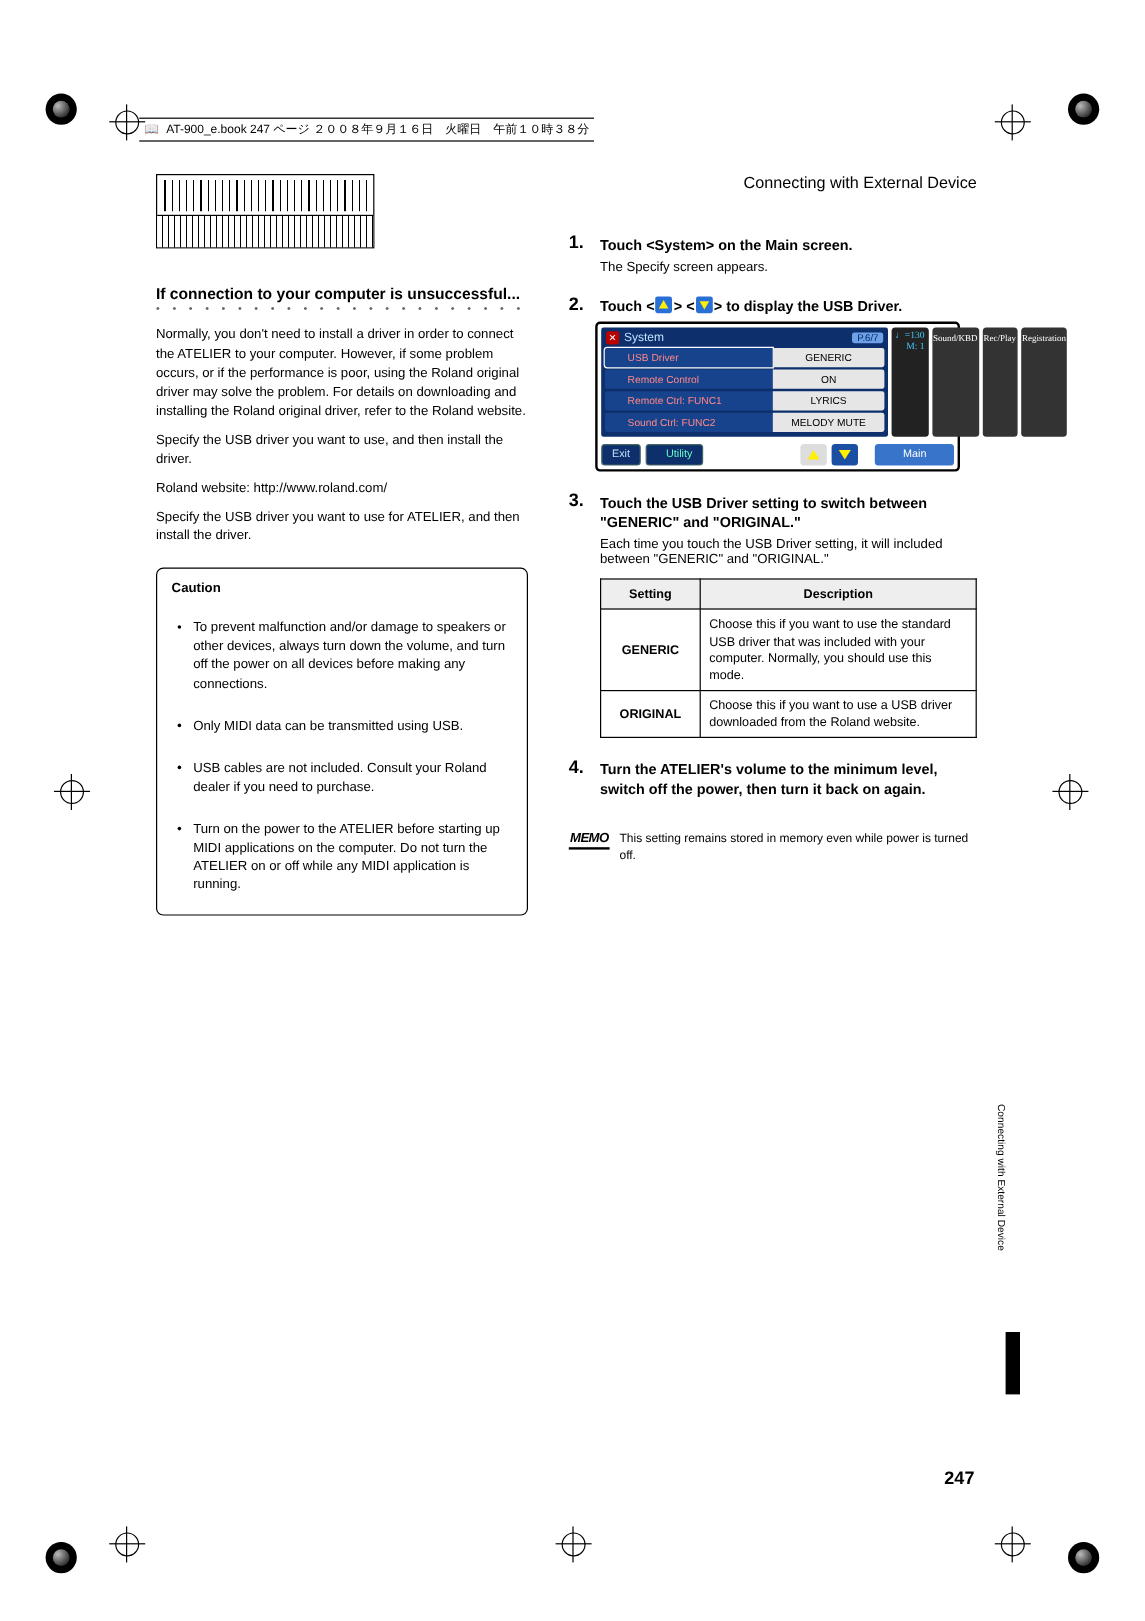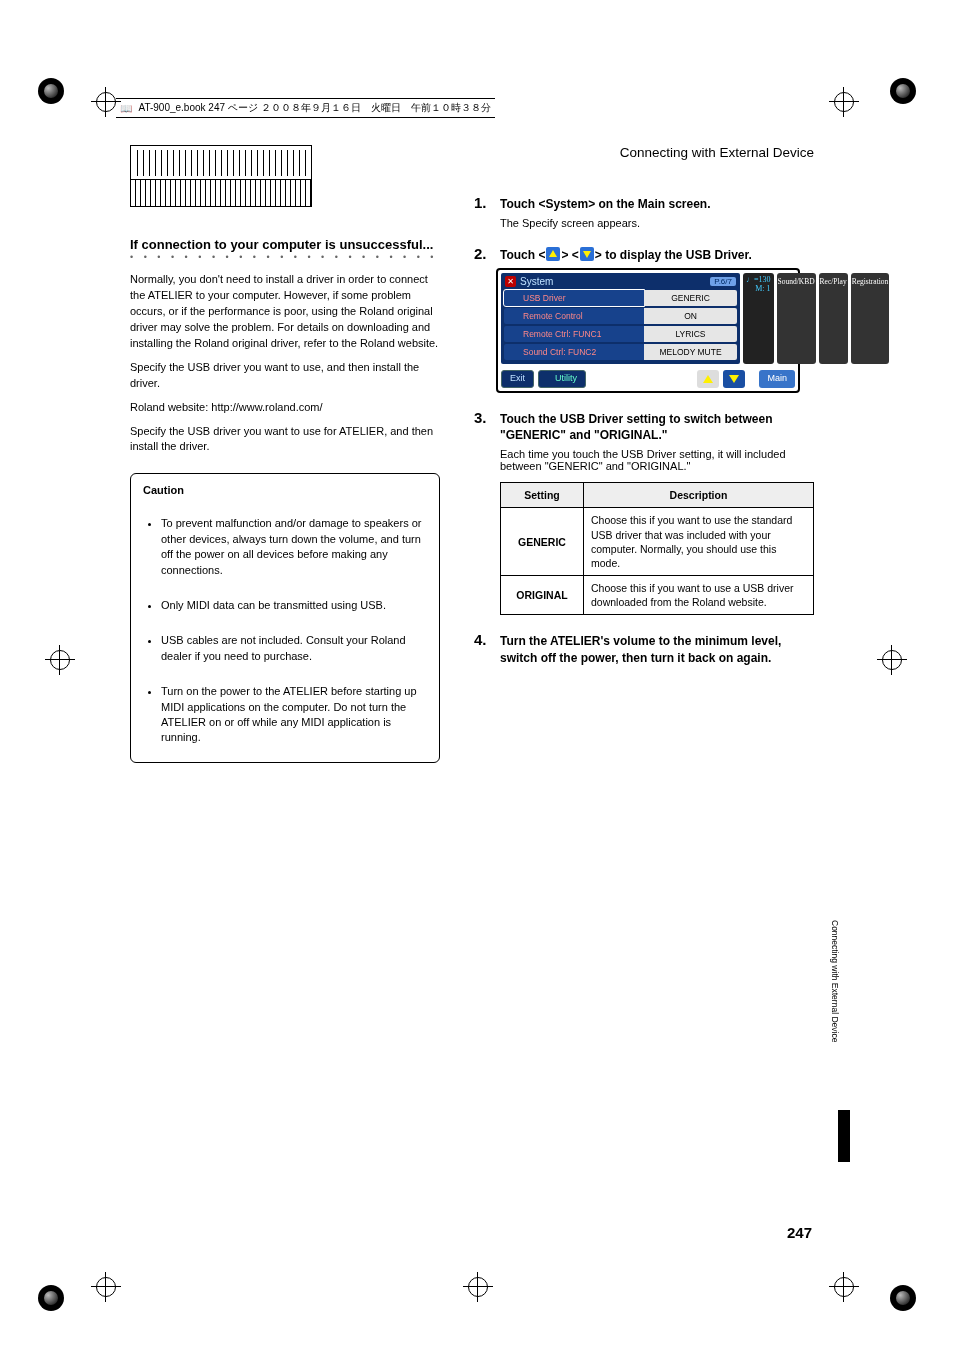--- a/index.html
+++ b/index.html
@@ -146,21 +146,21 @@
 .ss-row .val { flex:1; background:#e6e6e6; color:#000; text-align:center; padding:3px 0; border-radius:0 2px 2px 0; font-size:8.5px;}
 .ss-row.sel .lbl { outline:1px solid #fff; }
 .ss-bottom { display:flex; padding:3px; gap:4px; }
 .ss-btn { background:#0d2f6b; color:#bfe0ff; border:1px solid #466; border-radius:3px; padding:2px 8px; font-size:9px;}
 .ss-btn.ut { color:#6fc; padding-left:16px;}
 .ss-arrow { width:22px; height:18px; border-radius:3px; display:inline-flex; align-items:center; justify-content:center; }
 .ss-arrow.up { background:#ddd; }
 .ss-arrow.down { background:#1a4fa3; }
 .ss-arrow.up::after{content:"";border-left:5px solid transparent;border-right:5px solid transparent;border-bottom:8px solid #fff000;}
 .ss-arrow.down::after{content:"";border-left:5px solid transparent;border-right:5px solid transparent;border-top:8px solid #fff000;}
-.ss-main-btn { background:#3874c9; color:#fff; border-radius:3px; padding:3px 8px; font-size:9px;}
+.ss-main-btn { background:#3874c9; color:#fff; border-radius:3px; padding:3px 23px; font-size:9px;}
 
 table.desc { border-collapse: collapse; width: 100%; margin-top:10px;padding-left:24px; }
 table.desc th, table.desc td { border: 1px solid #000; padding: 5px 7px; vertical-align: top; font-size:10.5px; line-height:1.35;}
 table.desc th { background: #eee; text-align:center; font-weight:bold; }
 table.desc td.name { font-weight:bold; text-align:center; vertical-align:middle; width:68px; }
 
 .memo { display:flex; gap:8px; align-items:flex-start; margin-top:8px; }
 .memo .badge { font-weight:bold; font-style:italic; font-size:11px; border-bottom:2px solid #000; padding:0 1px 1px 1px; letter-spacing:-0.5px;}
 .memo .txt { font-size:10px; line-height:1.4; }
 
@@ -302,19 +302,23 @@
           </tbody>
             </table>
         </li>
 
         <li>
           <span class="num">4</span>
           <div class="step-title">Turn the ATELIER's volume to the minimum level, switch off the power, then turn it back on again.</div>
         </li>
       </ol>
 
+      <div class="memo">
+        <div class="badge">MEMO</div>
+        <div class="txt">This setting remains stored in memory even while power is turned off.</div>
+      </div>
     </div>
   </div>
 
   <div class="side-text">Connecting with External Device</div>
   <div class="side-tab"></div>
   <div class="page-num">247</div>
 </div>
 
 </body></html>

